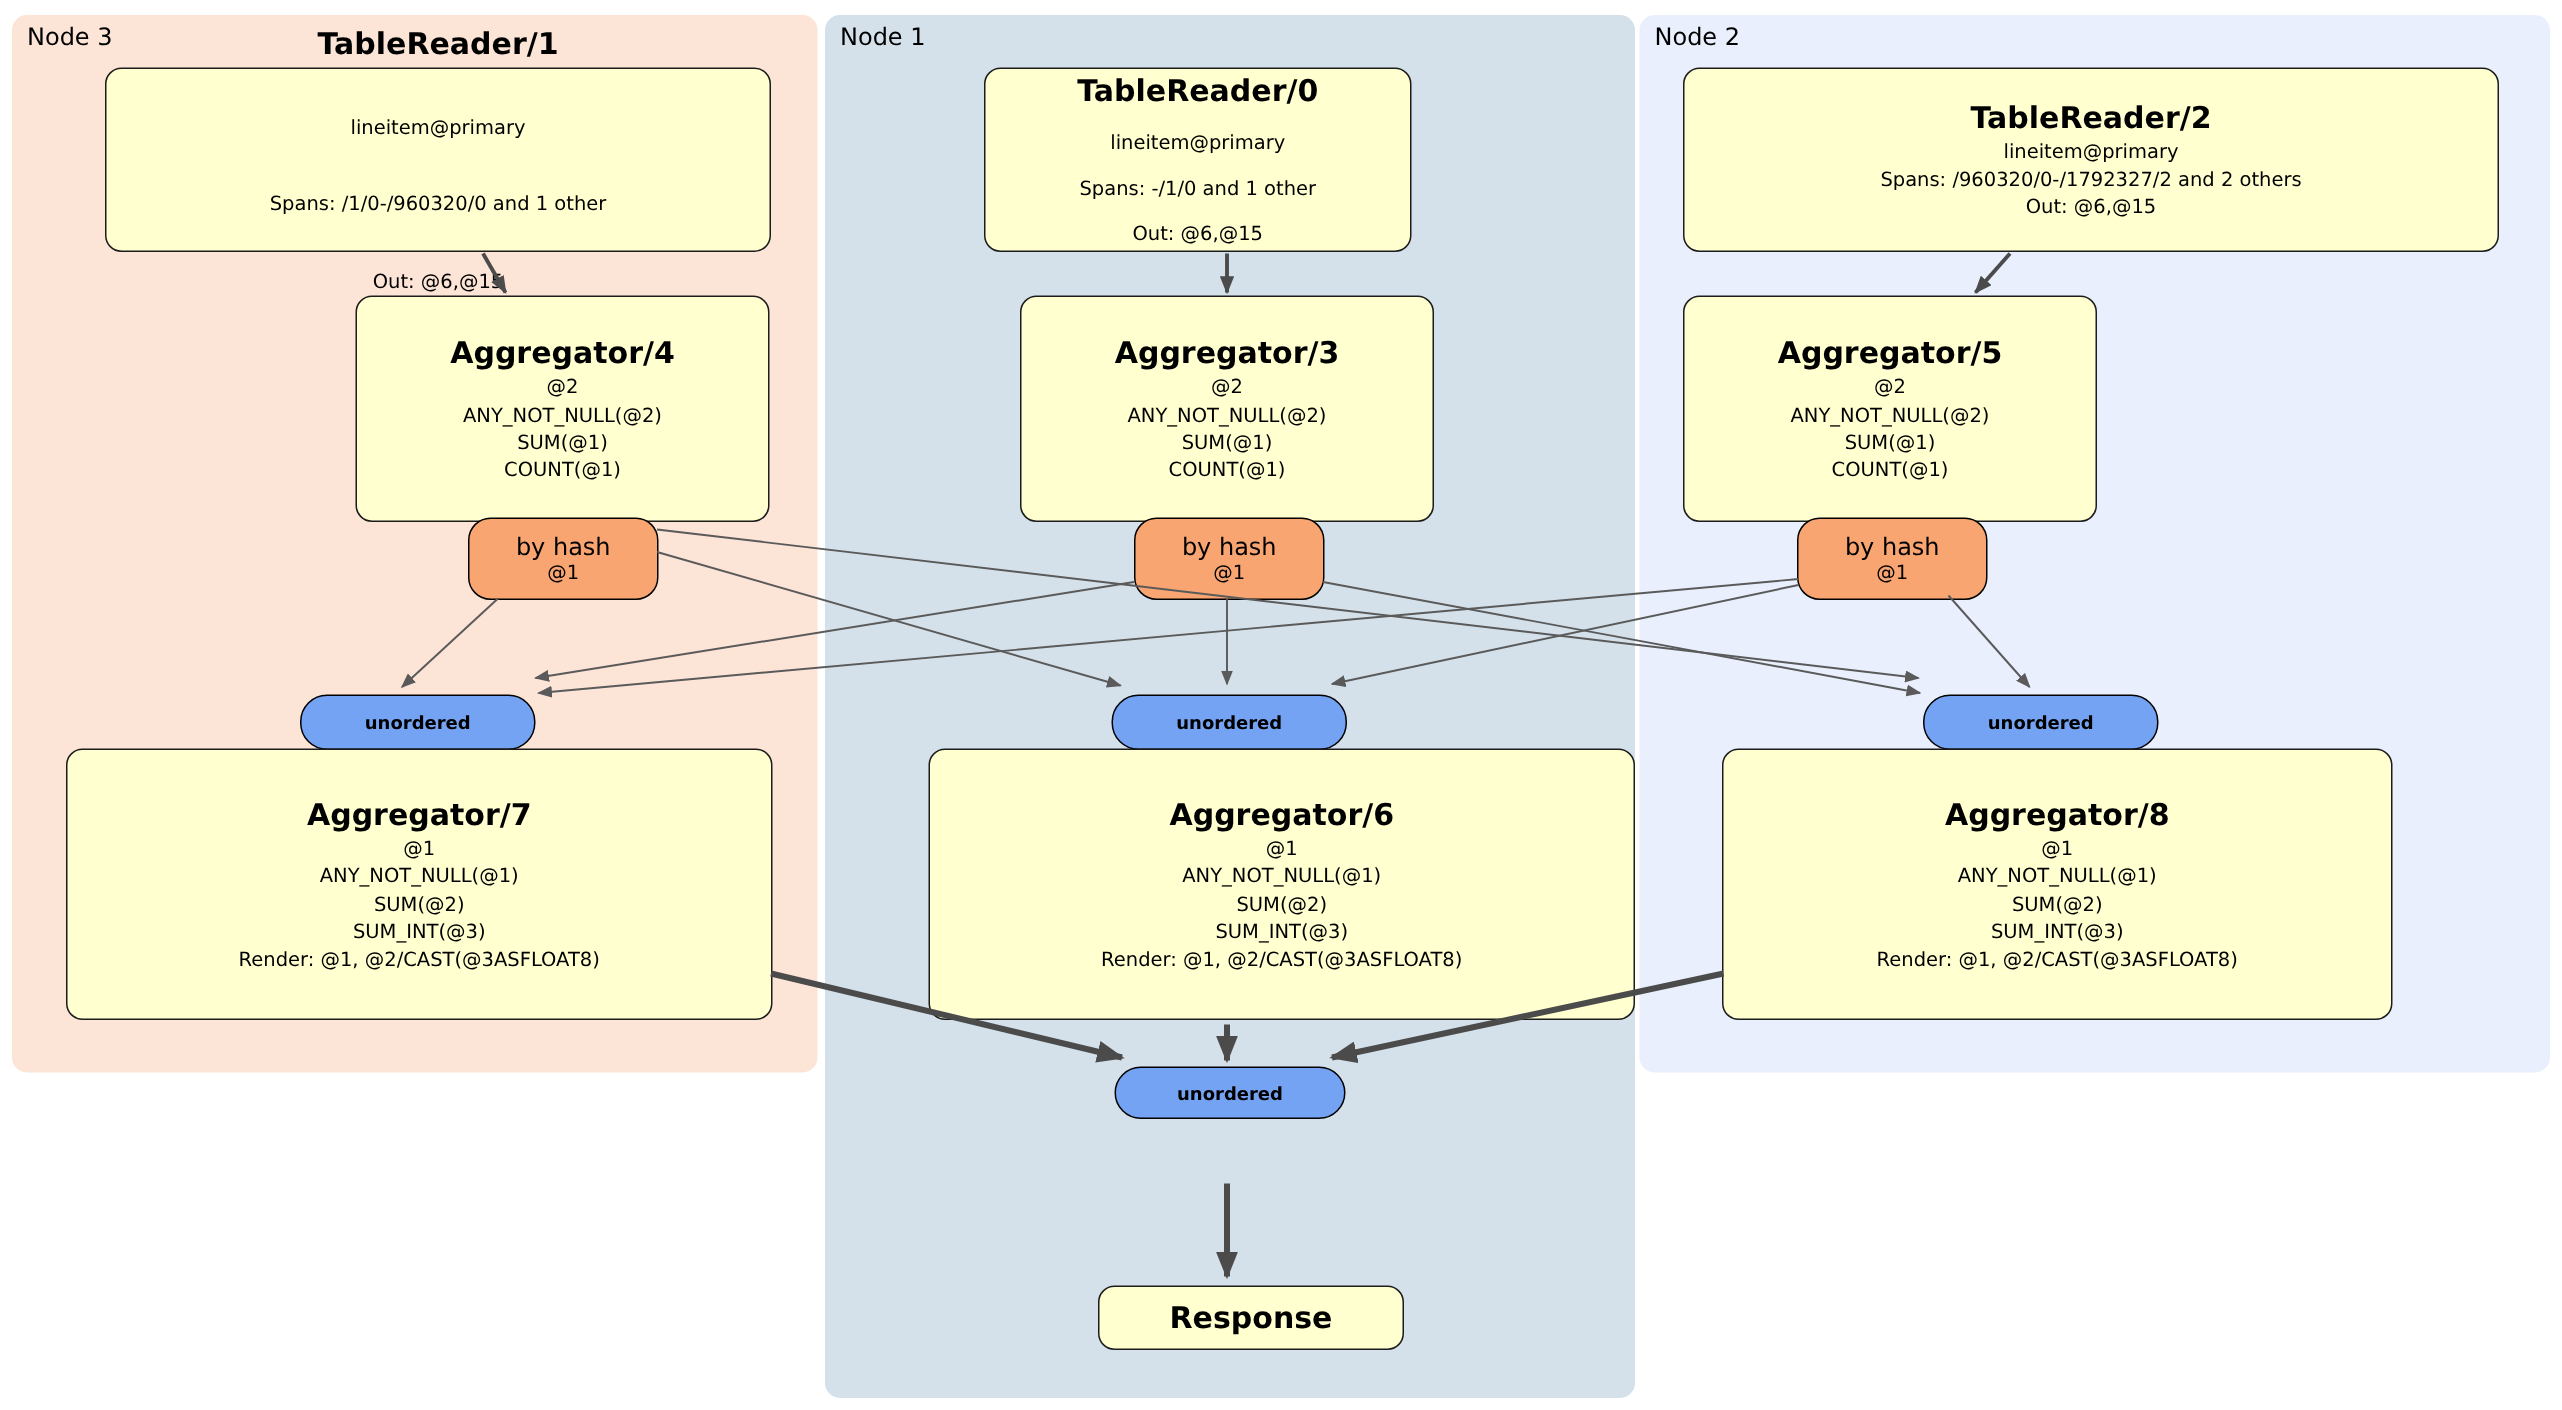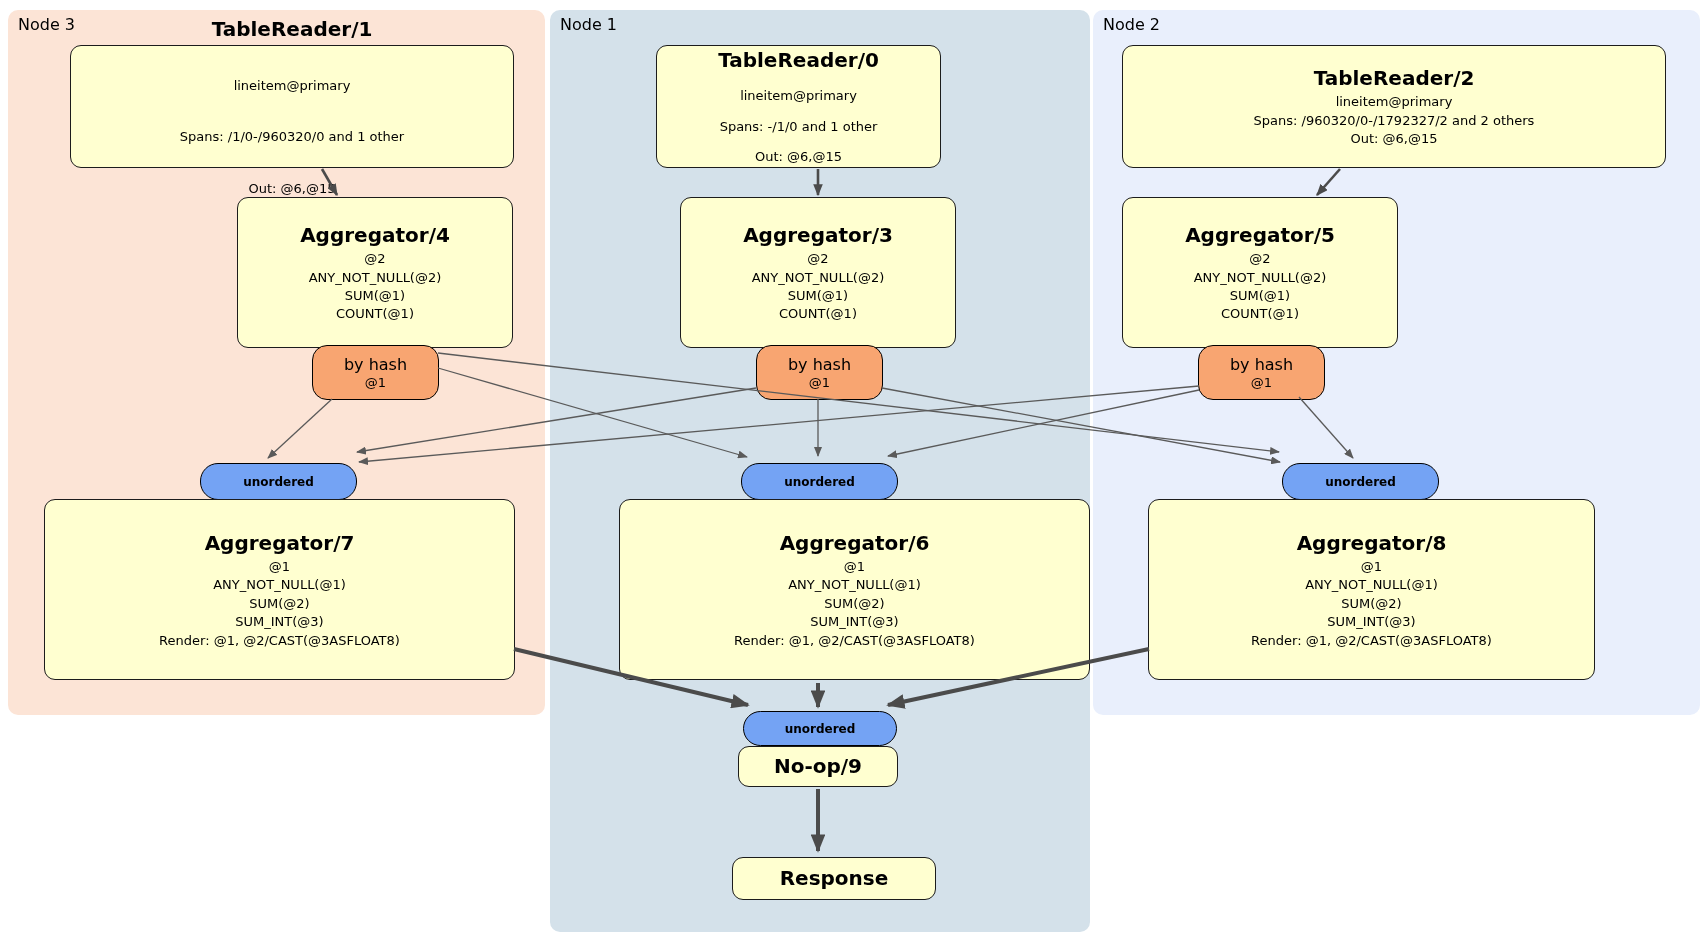--- a/index.html
+++ b/index.html
@@ -166,20 +166,17 @@
   <div class="box" id="box-aggregator8">
     <div class="box-title">Aggregator/8</div>
     <div class="box-line">@1</div>
     <div class="box-line">ANY_NOT_NULL(@1)</div>
     <div class="box-line">SUM(@2)</div>
     <div class="box-line">SUM_INT(@3)</div>
     <div class="box-line">Render: @1, @2/CAST(@3ASFLOAT8)</div>
   </div>
 
   <div class="sync" id="sync-unordered-final">unordered</div>
-  <div class="box" id="box-noop9">
-    <div class="box-title">No-op/9</div>
-  </div>
   <div class="box" id="box-response">
     <div class="box-title">Response</div>
   </div>
 
 </div>
 
 </body></html>

